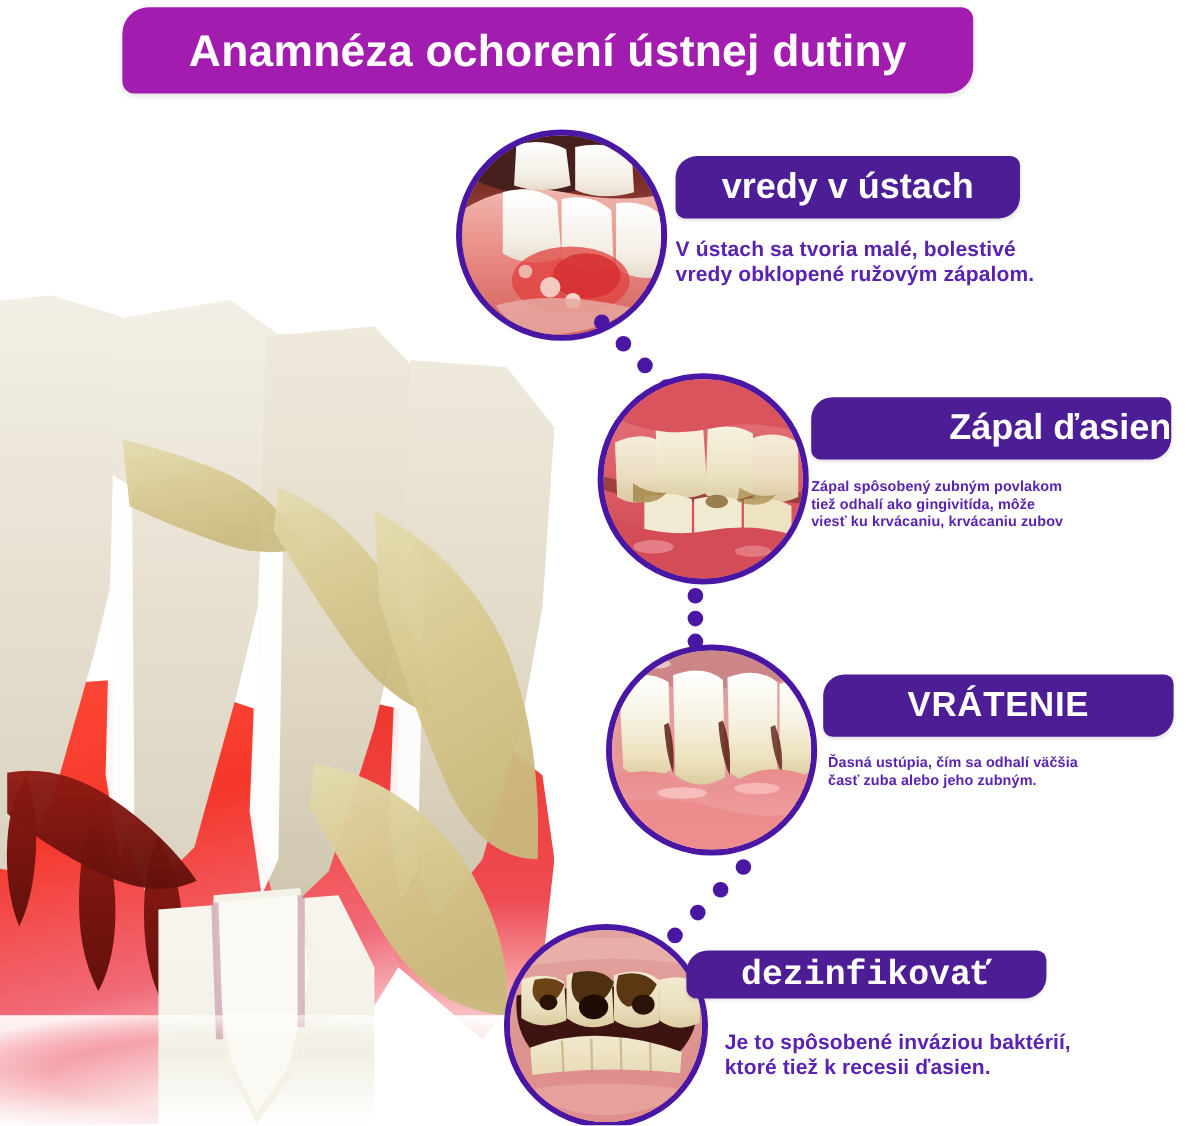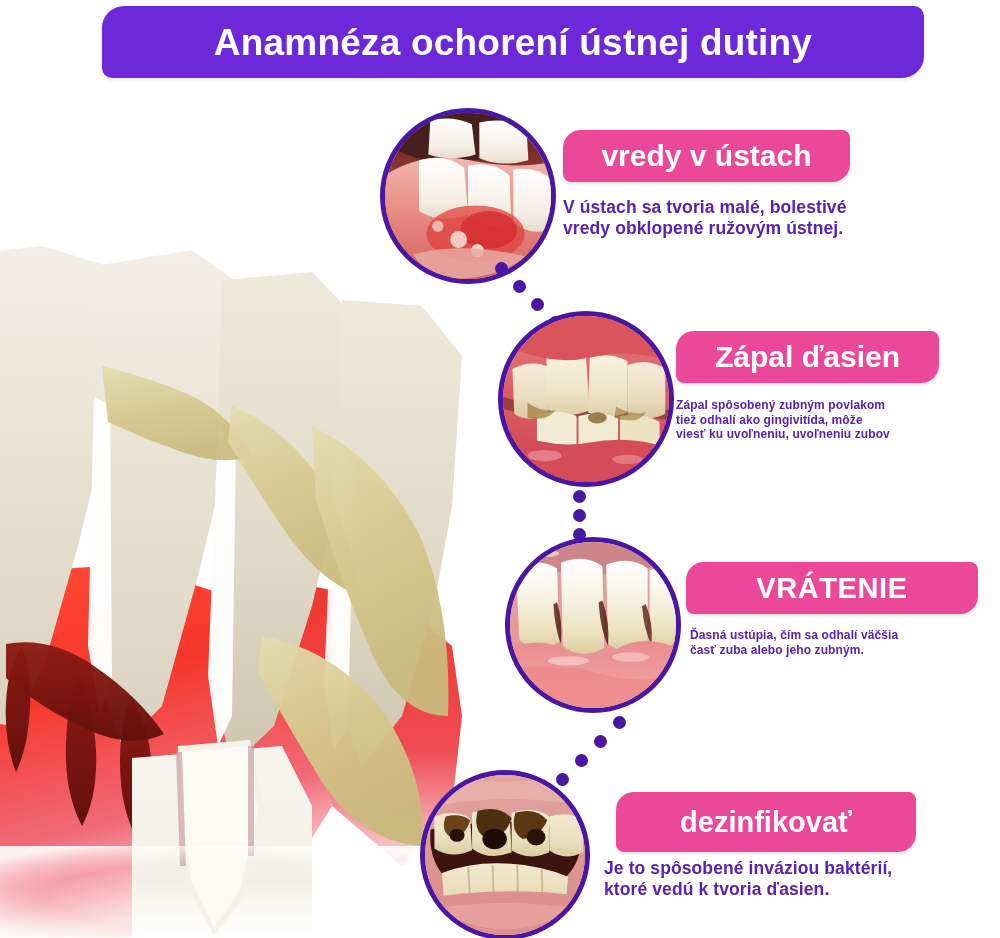--- a/index.html
+++ b/index.html
@@ -7,22 +7,22 @@
     width:1000px;height:938px;
     background:#ffffff;
     font-family:"Liberation Sans", sans-serif;
     overflow:hidden;
     position:relative;
   }
   #stage{position:absolute;left:0;top:0;width:1000px;height:938px;background:#fff;overflow:hidden;}
 
   
   .title-banner{
-    position:absolute;left:102px;top:6px;width:822px;height:72px;
-    background:#6d28d9;
+    position:absolute;left:102px;top:6px;width:709px;height:72px;
+    background:#a21caf;
     border-radius:22px 10px 22px 10px;
     display:flex;align-items:center;justify-content:center;
     box-shadow:0 2px 4px rgba(0,0,0,.10);
   }
   .title-banner .title-text{
     color:#ffffff;font-size:37px;font-weight:bold;letter-spacing:.2px;
     text-align:center;line-height:1;white-space:nowrap;
   }
 
   
@@ -41,21 +41,21 @@
 
   
   .connector{position:absolute;}
   .connector span{
     position:absolute;width:13px;height:13px;border-radius:50%;
     background:#4A17A5;display:block;
   }
 
   
   .badge{
-    position:absolute;background:#ec4899;
+    position:absolute;background:#4c1d95;
     border-radius:18px 8px 18px 8px;
     display:flex;align-items:center;justify-content:center;
     box-shadow:0 2px 3px rgba(0,0,0,.10);
   }
   .badge .badge-text{
     color:#fff;font-weight:bold;white-space:nowrap;line-height:1;
   }
   .desc{
     position:absolute;color:#5A22B0;font-weight:bold;
     line-height:1.22;letter-spacing:.1px;
@@ -186,21 +186,21 @@
       <circle cx="56" cy="120" r="6" fill="#EFC0B6" opacity=".9"></circle>
       <path d="M 30 150 Q 80 136 150 152 Q 120 176 70 176 Q 40 168 30 150 Z" fill="#E6A9A2" opacity=".85"></path>
     </svg>
   </div>
 
   <div class="badge" style="left:563px;top:130px;width:287px;height:52px;">
     <span class="badge-text" style="font-size:30px;">vredy v ústach</span>
   </div>
   <div class="desc" style="left:563px;top:197px;font-size:17.5px;">
     <div>V ústach sa tvoria malé, bolestivé</div>
-    <div>vredy obklopené ružovým ústnej.</div>
+    <div>vredy obklopené ružovým zápalom.</div>
   </div>
 
   <div class="connector" style="left:495px;top:262px;width:80px;height:70px;">
     <span style="left:0px;top:0px;"></span>
     <span style="left:18px;top:18px;"></span>
     <span style="left:36px;top:36px;"></span>
     <span style="left:54px;top:54px;"></span>
   </div>
 
   <div class="photo-circle" style="left:498px;top:311px;width:176px;height:176px;">
@@ -235,27 +235,27 @@
 
       <path d="M 26 92 q 14 10 30 8 q -10 12 -30 8 Z" fill="#9A7A36" opacity=".7"></path>
       <path d="M 120 96 q 16 10 32 6 q -10 14 -34 6 Z" fill="#9A7A36" opacity=".6"></path>
       <ellipse cx="100" cy="108" rx="10" ry="6" fill="#7B5B22" opacity=".75"></ellipse>
 
       <ellipse cx="44" cy="148" rx="18" ry="6" fill="#F7AFB4" opacity=".5"></ellipse>
       <ellipse cx="132" cy="152" rx="16" ry="5" fill="#F7AFB4" opacity=".45"></ellipse>
     </svg>
   </div>
 
-  <div class="badge" style="left:676px;top:331px;width:263px;height:52px;">
+  <div class="badge" style="left:676px;top:331px;width:300px;height:52px;justify-content:flex-end;">
     <span class="badge-text" style="font-size:30px;">Zápal ďasien</span>
   </div>
   <div class="desc" style="left:676px;top:398px;font-size:12px;">
     <div>Zápal spôsobený zubným povlakom</div>
     <div>tiež odhalí ako gingivitída, môže</div>
-    <div>viesť ku uvoľneniu, uvoľneniu zubov</div>
+    <div>viesť ku krvácaniu, krvácaniu zubov</div>
   </div>
 
   <div class="connector" style="left:573px;top:490px;width:30px;height:70px;">
     <span style="left:0px;top:0px;"></span>
     <span style="left:0px;top:19px;"></span>
     <span style="left:0px;top:38px;"></span>
     <span style="left:0px;top:57px;"></span>
   </div>
 
   <div class="photo-circle" style="left:505px;top:537px;width:176px;height:176px;">
@@ -349,21 +349,21 @@
 
       <path d="M 18 104 Q 50 92 86 94 Q 122 96 152 108 L 150 134 Q 86 146 20 132 Z" fill="url(#d_low)"></path>
       <path d="M 46 98 L 48 138 M 72 96 L 73 140 M 98 96 L 99 140 M 124 100 L 125 138" stroke="#CBBB90" stroke-width="2" fill="none"></path>
 
       <path d="M -4 0 Q 85 14 176 0 L 176 34 Q 85 16 -4 36 Z" fill="#E8AFA9"></path>
       <path d="M -4 132 Q 85 116 176 130 L 176 176 L -4 176 Z" fill="#DF8F8D"></path>
       <path d="M 10 142 Q 85 130 160 142 Q 120 164 85 164 Q 50 164 10 142 Z" fill="#E9A5A1" opacity=".8"></path>
     </svg>
   </div>
 
-  <div class="badge" style="left:616px;top:792px;width:300px;height:60px;">
+  <div class="badge" style="left:572px;top:792px;width:300px;height:40px;font-family:Liberation Mono, monospace;">
     <span class="badge-text" style="font-size:29px;">dezinfikovať</span>
   </div>
   <div class="desc" style="left:604px;top:858px;font-size:17.5px;">
     <div>Je to spôsobené inváziou baktérií,</div>
-    <div>ktoré vedú k tvoria ďasien.</div>
+    <div>ktoré tiež k recesii ďasien.</div>
   </div>
 
 </div>
 
 </body></html>

